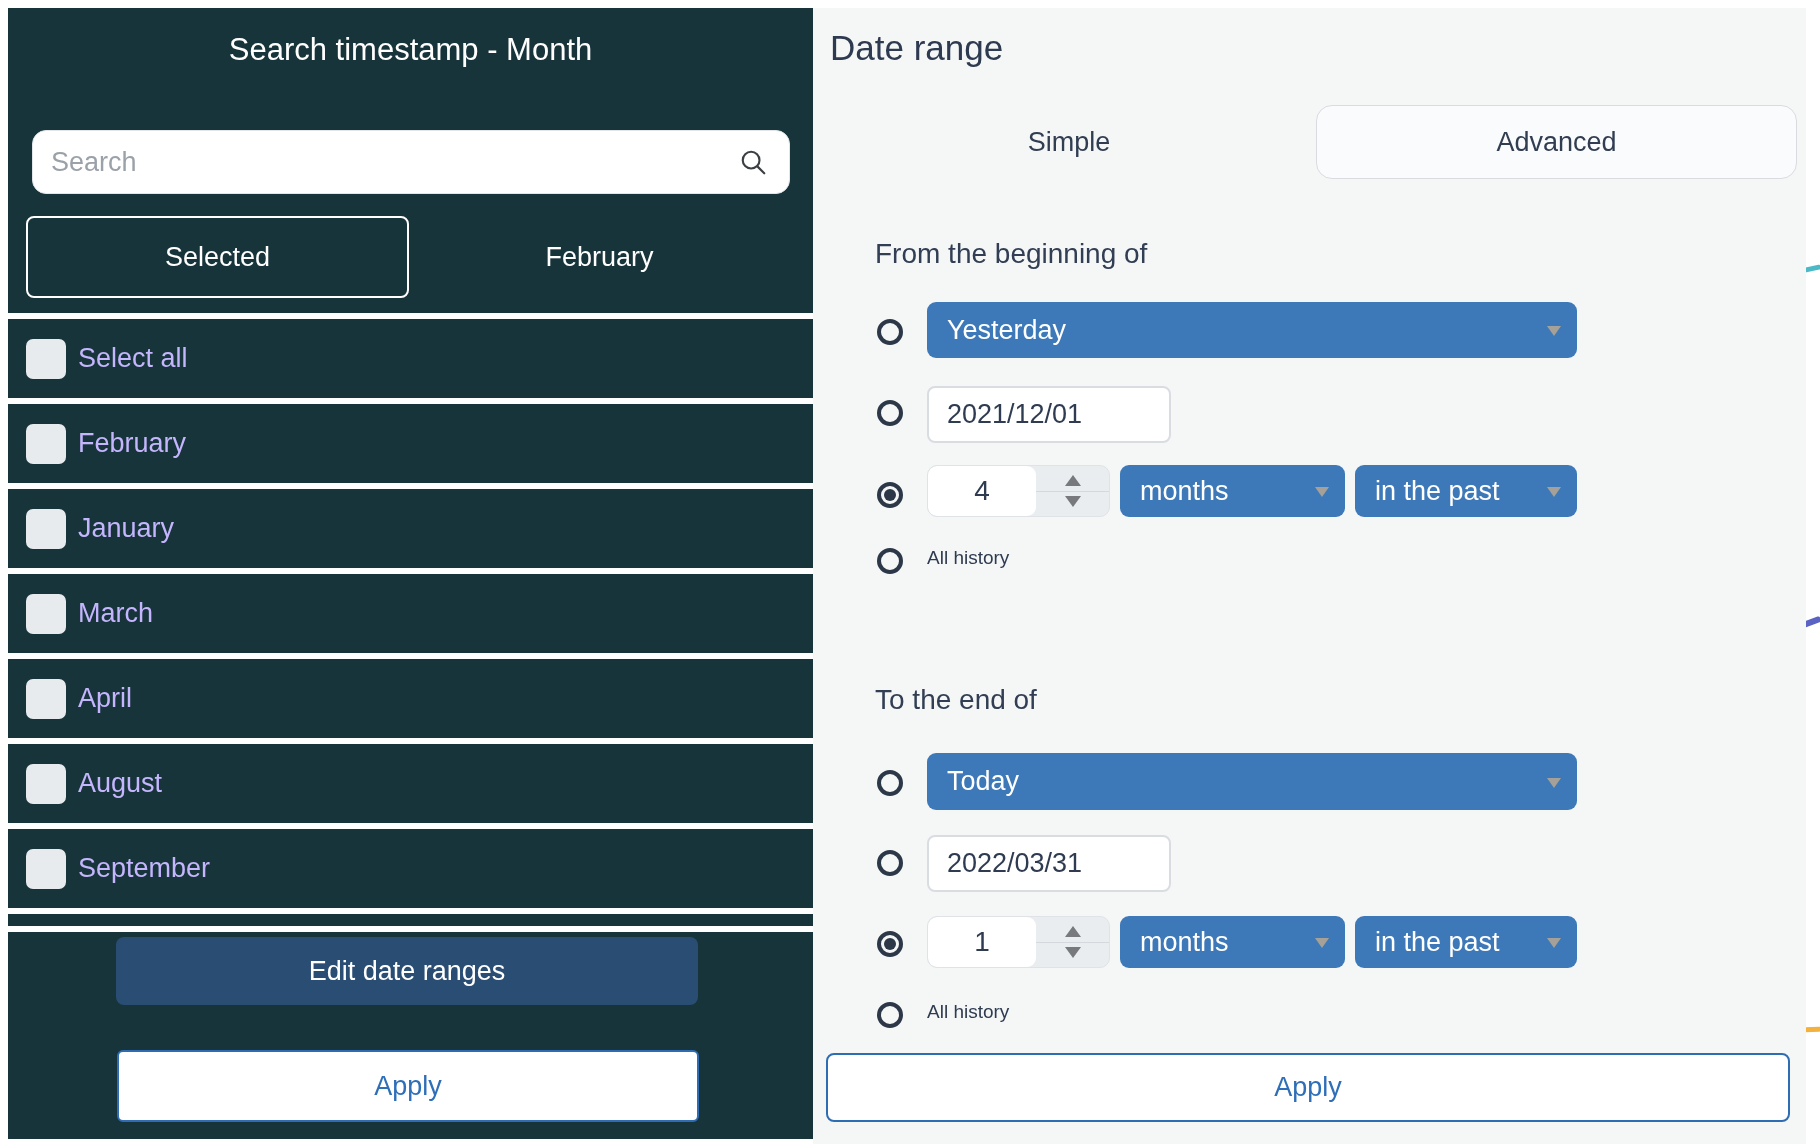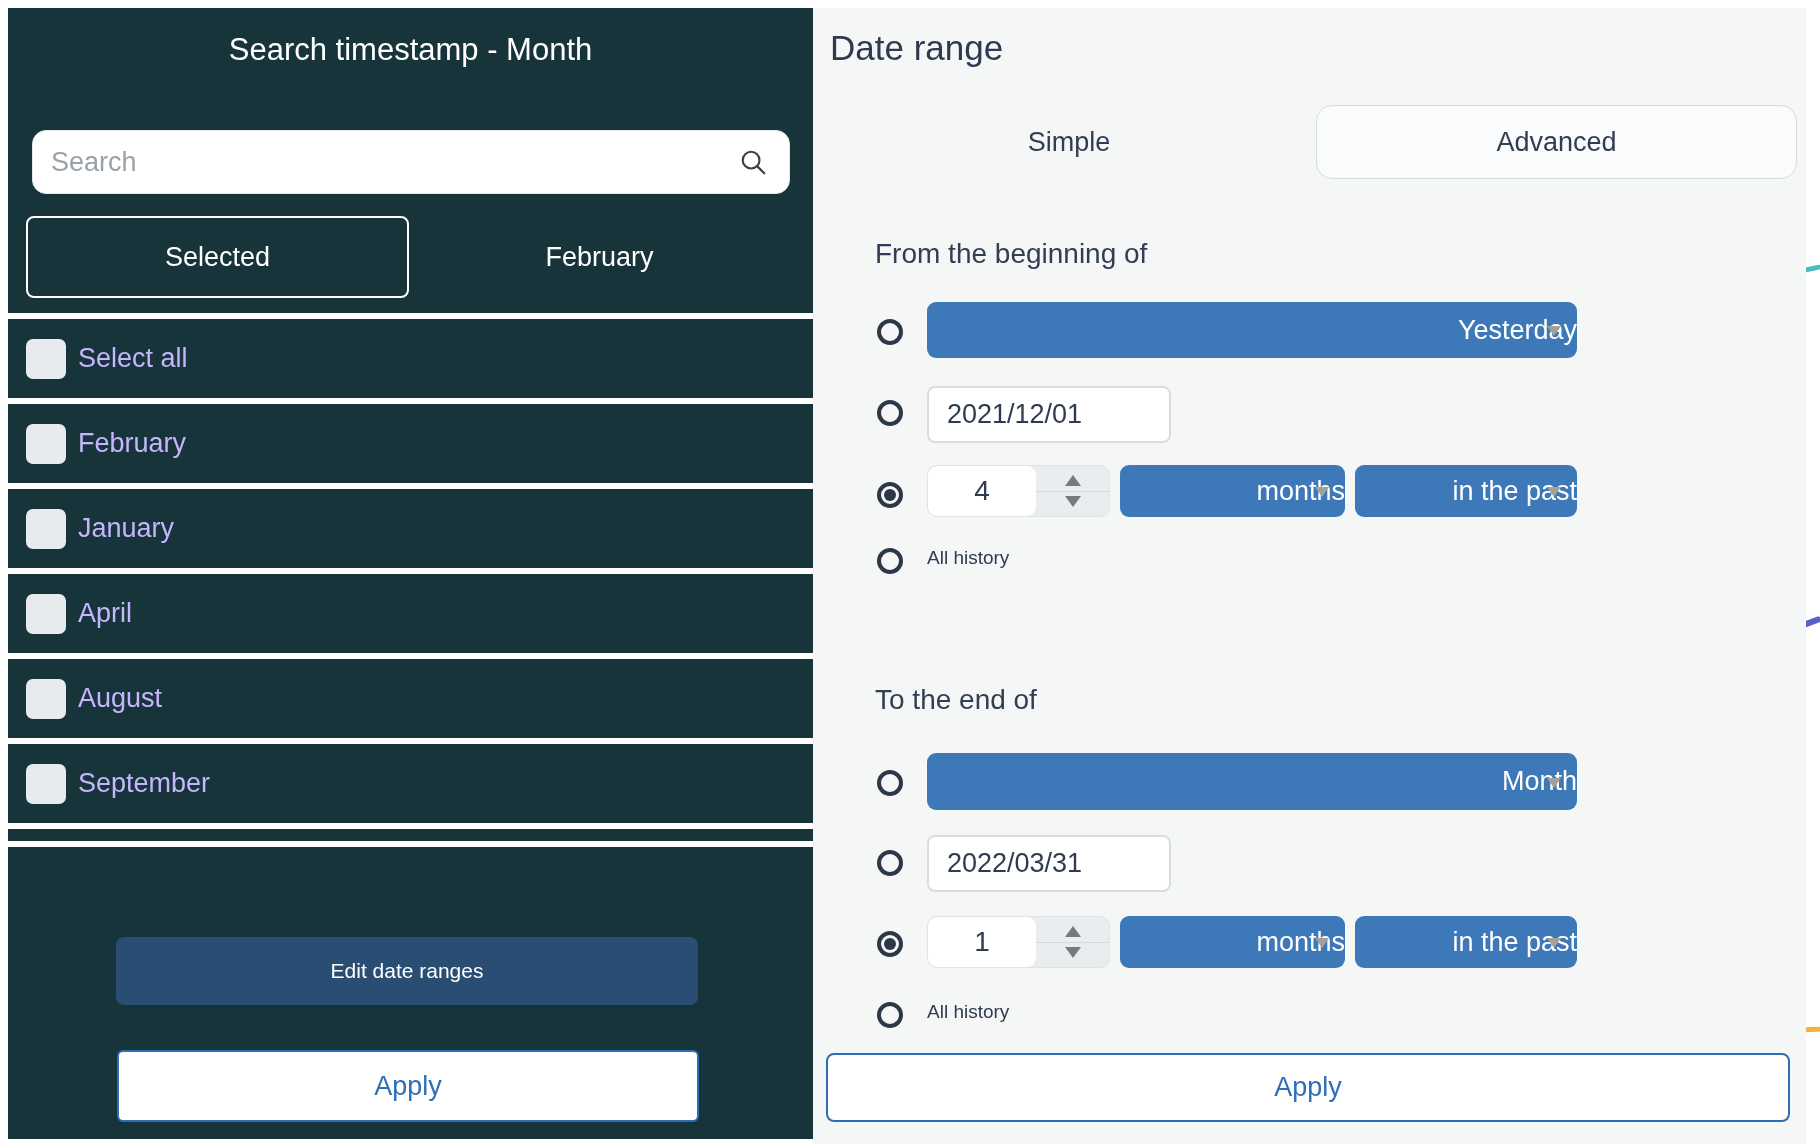--- a/index.html
+++ b/index.html
@@ -26,21 +26,21 @@
                  color:#ffffff; font-size:27px; display:flex; align-items:center; justify-content:center; }
 
   .month-list { position:absolute; left:0; top:305px; width:100%; background:#ffffff; padding-top:6px; }
   .list-row { position:relative; height:79px; margin-bottom:6px; background:#17343b;
               display:flex; align-items:center; }
   .list-row.partial { height:12px; }
   .cbx { width:40px; height:40px; background:#e8ebee; border-radius:7px; margin-left:18px; flex:0 0 auto; }
   .list-label { color:#c4b5fd; font-size:27px; margin-left:12px; }
 
   .edit-btn { position:absolute; left:108px; top:929px; width:582px; height:68px;
-              background:#2a4d73; border:none; border-radius:8px; color:#ffffff; font-size:21px;
+              background:#2a4d73; border:none; border-radius:8px; color:#ffffff; font-size:27px;
               display:flex; align-items:center; justify-content:center; font-family:"Liberation Sans", sans-serif; }
   .apply-left { position:absolute; left:109px; top:1042px; width:582px; height:72px;
               background:#ffffff; border:2px solid #2e6db4; border-radius:6px; color:#2e6fb8; font-size:27px;
               display:flex; align-items:center; justify-content:center; font-family:"Liberation Sans", sans-serif; }
 
   
   .right-panel { position:absolute; left:813px; top:8px; width:993px; height:1136px; background:#f5f7f7; }
   .page-title { position:absolute; left:17px; top:20px; font-size:35px; font-weight:500; color:#2e3a50; }
   .tab-simple { position:absolute; left:100px; top:97px; width:312px; height:74px;
                 display:flex; align-items:center; justify-content:center; color:#313e52; font-size:27px; }
@@ -49,21 +49,21 @@
                 display:flex; align-items:center; justify-content:center; color:#313e52; font-size:27px; }
 
   .sec-heading { position:absolute; left:62px; font-size:28px; color:#323e53; }
 
   .radio { position:absolute; width:26px; height:26px; border:4px solid #2c3848; border-radius:50%;
            background:transparent; display:flex; align-items:center; justify-content:center; }
   .radio .dot { width:12px; height:12px; border-radius:50%; background:#2c3848; display:none; }
   .radio.selected .dot { display:block; }
 
   .dd { position:absolute; background:#3d79b8; border-radius:9px; color:#ffffff; font-size:27px;
-        display:flex; align-items:center; padding-left:20px;justify-content:flex-end; }
+        display:flex; align-items:center; padding-left:20px; }
   .caret { position:absolute; right:16px; top:50%; margin-top:-4px; width:0; height:0;
            border-left:7px solid transparent; border-right:7px solid transparent;
            border-top:10px solid #a5a198; }
   .date-box { position:absolute; background:#ffffff; border:2px solid #d9dde2; border-radius:8px;
         color:#2f3b50; font-size:27px; display:flex; align-items:center; padding-left:18px; }
 
   .num-group { position:absolute; width:183px; background:#e9edf0; border:1px solid #dfe3e7;
         border-radius:10px; display:flex; overflow:hidden; }
   .num-val { width:108px; background:#ffffff; border-radius:9px; color:#2f3b50; font-size:28px;
         display:flex; align-items:center; justify-content:center; }
@@ -119,20 +119,24 @@
       <div class="list-row">
         <div class="cbx"></div>
         <div class="list-label">February</div>
       </div>
       <div class="list-row">
         <div class="cbx"></div>
         <div class="list-label">January</div>
       </div>
       <div class="list-row">
         <div class="cbx"></div>
+        <div class="list-label">March</div>
+      </div>
+      <div class="list-row">
+        <div class="cbx"></div>
         <div class="list-label">April</div>
       </div>
       <div class="list-row">
         <div class="cbx"></div>
         <div class="list-label">August</div>
       </div>
       <div class="list-row">
         <div class="cbx"></div>
         <div class="list-label">September</div>
       </div>
@@ -182,21 +186,21 @@
       <span class="caret"></span>
     </div>
 
     <div class="radio" style="left:64px; top:540px;"></div>
     <div class="all-history" style="top:539px;">All history</div>
 
     <div class="sec-heading" style="top:676px;">To the end of</div>
 
     <div class="radio" style="left:64px; top:762px;"></div>
     <div class="dd" style="left:114px; top:745px; width:650px; height:57px;">
-      <span>Month</span>
+      <span>Today</span>
       <span class="caret"></span>
     </div>
 
     <div class="radio" style="left:64px; top:842px;"></div>
     <div class="date-box" style="left:114px; top:827px; width:244px; height:57px;">
       <span>2022/03/31</span>
     </div>
 
     <div class="radio selected" style="left:64px; top:923px;">
         <div class="dot"></div>

